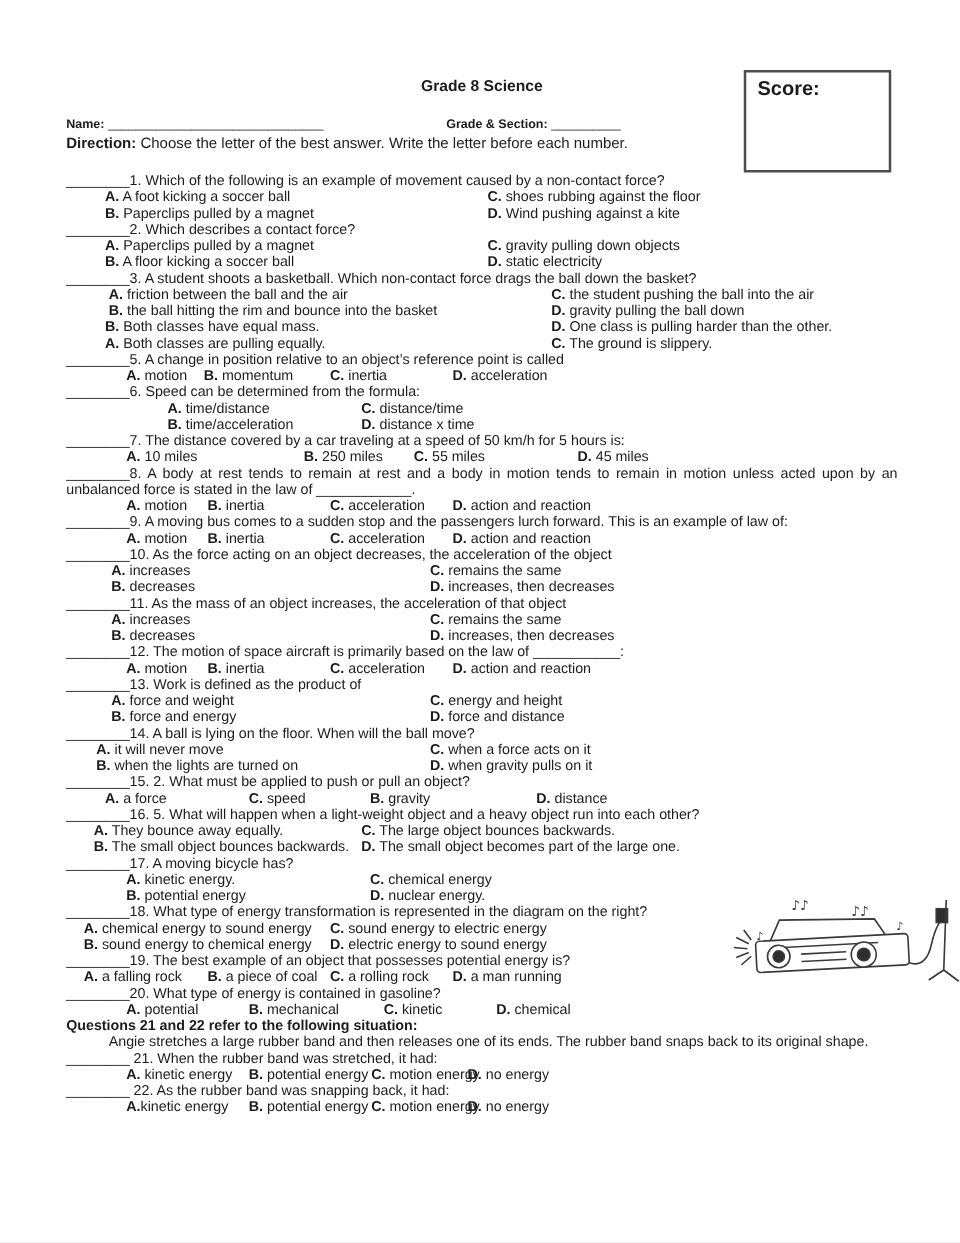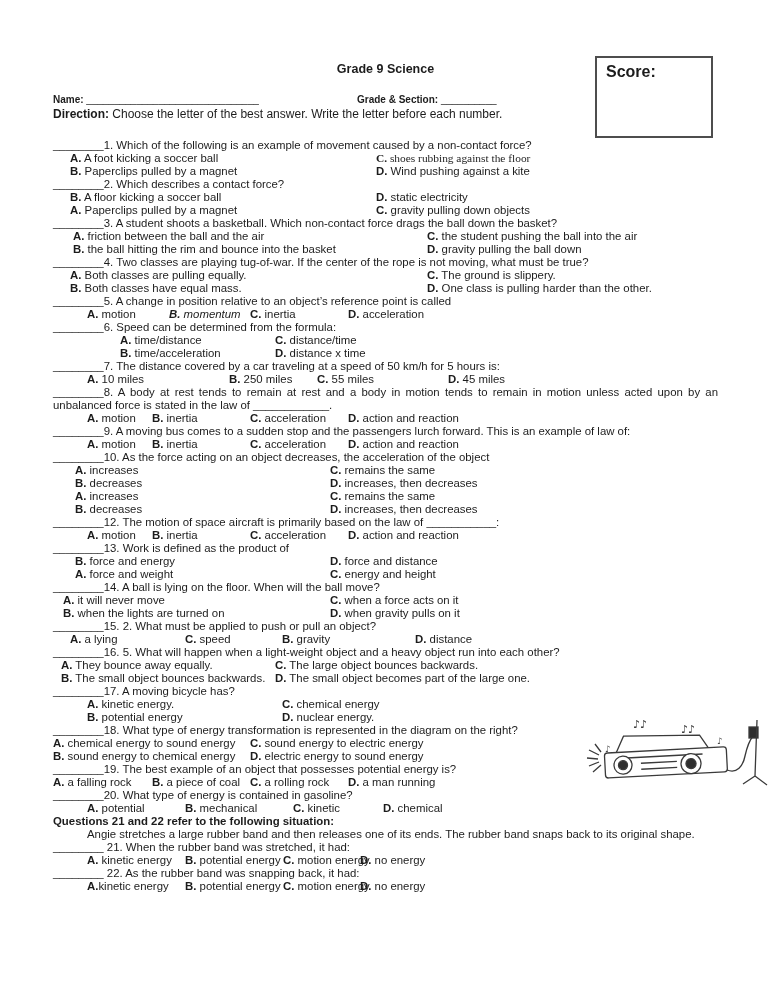--- a/index.html
+++ b/index.html
@@ -12,21 +12,21 @@
   .title-line{text-align:center;font-weight:bold;font-size:12.5px;line-height:14px;}
   .title-line sup{font-size:8px;vertical-align:super;}
   .meta-row{position:relative;font-size:10px;line-height:15px;margin-top:16px;white-space:nowrap;}
   .grade-group{position:absolute;left:304px;top:0;}
   .direction-row{font-size:12px;line-height:15px;white-space:nowrap;}
   b{font-weight:bold;}
   .questions{margin-top:17px;font-size:11.4px;line-height:13px;}
   .question{margin:0;}
   .stem{min-height:13px;}
   .justify{text-align:justify;}
-  .opt-row{position:relative;height:13px;}
+  .opt-row{position:relative;height:13px;margin-left:14px;}
   .opt{position:absolute;top:0;white-space:nowrap;}
   .opt-label{font-weight:bold;}
   .note{font-weight:bold;}
   .para{padding-left:34px;text-align:justify;}
   .score-box{
     position:absolute;left:595px;top:56px;width:105px;height:73px;
     border:2px solid #4d4d4d;padding:5px 0 0 9px;
     font-weight:bold;font-size:16px;
   }
   .illus{position:absolute;left:585px;top:714px;width:183px;height:85px;}
@@ -36,83 +36,82 @@
 <body>
 
 <div class="page">
 
   <div class="score-box">
     <span>Score:</span>
   </div>
 
   <div class="content">
 
-    <div class="title-line">Grade 9 Science</div>
+    <div class="title-line">Grade 8 Science</div>
 
     <div class="meta-row">
       <b>Name:</b><span> _______________________________</span>
       <span class="grade-group">
         <b>Grade &amp; Section:</b><span> __________</span>
       </span>
     </div>
 
     <div class="direction-row">
       <b>Direction:</b><span> Choose the letter of the best answer. Write the letter before each number.</span>
     </div>
 
     <div class="questions">
         <div class="question">
           <div class="stem"><span class="blank">________</span><span class="qnum">1.</span><span class="stem-text"> Which of the following is an example of movement caused by a non-contact force?</span></div>
           <div class="opt-row">
             <span class="opt" style="left: 17px;"><span class="opt-label">A.</span><span class="opt-text"> A foot kicking a soccer ball</span></span>
-            <span class="opt" style="left: 323px; font-family: Liberation Serif, serif;"><span class="opt-label">C.</span><span class="opt-text"> shoes rubbing against the floor</span></span>
+            <span class="opt" style="left: 323px;"><span class="opt-label">C.</span><span class="opt-text"> shoes rubbing against the floor</span></span>
           </div>
           <div class="opt-row">
             <span class="opt" style="left: 17px;"><span class="opt-label">B.</span><span class="opt-text"> Paperclips pulled by a magnet</span></span>
             <span class="opt" style="left: 323px;"><span class="opt-label">D.</span><span class="opt-text"> Wind pushing against a kite</span></span>
           </div>
         </div>
         <div class="question">
           <div class="stem"><span class="blank">________</span><span class="qnum">2.</span><span class="stem-text"> Which describes a contact force?</span></div>
           <div class="opt-row">
+            <span class="opt" style="left: 17px;"><span class="opt-label">A.</span><span class="opt-text"> Paperclips pulled by a magnet</span></span>
+            <span class="opt" style="left: 323px;"><span class="opt-label">C.</span><span class="opt-text"> gravity pulling down objects</span></span>
+          </div>
+          <div class="opt-row">
             <span class="opt" style="left: 17px;"><span class="opt-label">B.</span><span class="opt-text"> A floor kicking a soccer ball</span></span>
             <span class="opt" style="left: 323px;"><span class="opt-label">D.</span><span class="opt-text"> static electricity</span></span>
           </div>
-          <div class="opt-row">
-            <span class="opt" style="left: 17px;"><span class="opt-label">A.</span><span class="opt-text"> Paperclips pulled by a magnet</span></span>
-            <span class="opt" style="left: 323px;"><span class="opt-label">C.</span><span class="opt-text"> gravity pulling down objects</span></span>
-          </div>
         </div>
         <div class="question">
           <div class="stem"><span class="blank">________</span><span class="qnum">3.</span><span class="stem-text"> A student shoots a basketball. Which non-contact force drags the ball down the basket?</span></div>
           <div class="opt-row">
             <span class="opt" style="left: 20px;"><span class="opt-label">A.</span><span class="opt-text"> friction between the ball and the air</span></span>
             <span class="opt" style="left: 374px;"><span class="opt-label">C.</span><span class="opt-text"> the student pushing the ball into the air</span></span>
           </div>
           <div class="opt-row">
             <span class="opt" style="left: 20px;"><span class="opt-label">B.</span><span class="opt-text"> the ball hitting the rim and bounce into the basket</span></span>
             <span class="opt" style="left: 374px;"><span class="opt-label">D.</span><span class="opt-text"> gravity pulling the ball down</span></span>
           </div>
         </div>
         <div class="question">
-          <div class="stem"><span class="blank">________</span><span class="qnum">4.</span><span class="stem-text"> Two classes are playing tug-of-war. If the center of the rope is not moving, what must be true?</span></div>
+          <div class="opt-row">
+            <span class="opt" style="left: 17px;"><span class="opt-label">B.</span><span class="opt-text"> Both classes have equal mass.</span></span>
+            <span class="opt" style="left: 374px;"><span class="opt-label">D.</span><span class="opt-text"> One class is pulling harder than the other.</span></span>
+          </div>
           <div class="opt-row">
             <span class="opt" style="left: 17px;"><span class="opt-label">A.</span><span class="opt-text"> Both classes are pulling equally.</span></span>
             <span class="opt" style="left: 374px;"><span class="opt-label">C.</span><span class="opt-text"> The ground is slippery.</span></span>
           </div>
-          <div class="opt-row">
-            <span class="opt" style="left: 17px;"><span class="opt-label">B.</span><span class="opt-text"> Both classes have equal mass.</span></span>
-            <span class="opt" style="left: 374px;"><span class="opt-label">D.</span><span class="opt-text"> One class is pulling harder than the other.</span></span>
-          </div>
         </div>
         <div class="question">
           <div class="stem"><span class="blank">________</span><span class="qnum">5.</span><span class="stem-text"> A change in position relative to an object’s reference point is called</span></div>
           <div class="opt-row">
             <span class="opt" style="left: 34px;"><span class="opt-label">A.</span><span class="opt-text"> motion</span></span>
-            <span class="opt" style="left: 116px; font-style: italic;"><span class="opt-label">B.</span><span class="opt-text"> momentum</span></span>
+            <span class="opt" style="left: 96px;"><span class="opt-label">B.</span><span class="opt-text"> momentum</span></span>
             <span class="opt" style="left: 197px;"><span class="opt-label">C.</span><span class="opt-text"> inertia</span></span>
             <span class="opt" style="left: 295px;"><span class="opt-label">D.</span><span class="opt-text"> acceleration</span></span>
           </div>
         </div>
         <div class="question">
           <div class="stem"><span class="blank">________</span><span class="qnum">6.</span><span class="stem-text"> Speed can be determined from the formula:</span></div>
           <div class="opt-row">
             <span class="opt" style="left: 67px;"><span class="opt-label">A.</span><span class="opt-text"> time/distance</span></span>
             <span class="opt" style="left: 222px;"><span class="opt-label">C.</span><span class="opt-text"> distance/time</span></span>
           </div>
@@ -153,20 +152,21 @@
           <div class="opt-row">
             <span class="opt" style="left: 22px;"><span class="opt-label">A.</span><span class="opt-text"> increases</span></span>
             <span class="opt" style="left: 277px;"><span class="opt-label">C.</span><span class="opt-text"> remains the same</span></span>
           </div>
           <div class="opt-row">
             <span class="opt" style="left: 22px;"><span class="opt-label">B.</span><span class="opt-text"> decreases</span></span>
             <span class="opt" style="left: 277px;"><span class="opt-label">D.</span><span class="opt-text"> increases, then decreases</span></span>
           </div>
         </div>
         <div class="question">
+          <div class="stem"><span class="blank">________</span><span class="qnum">11.</span><span class="stem-text"> As the mass of an object increases, the acceleration of that object</span></div>
           <div class="opt-row">
             <span class="opt" style="left: 22px;"><span class="opt-label">A.</span><span class="opt-text"> increases</span></span>
             <span class="opt" style="left: 277px;"><span class="opt-label">C.</span><span class="opt-text"> remains the same</span></span>
           </div>
           <div class="opt-row">
             <span class="opt" style="left: 22px;"><span class="opt-label">B.</span><span class="opt-text"> decreases</span></span>
             <span class="opt" style="left: 277px;"><span class="opt-label">D.</span><span class="opt-text"> increases, then decreases</span></span>
           </div>
         </div>
         <div class="question">
@@ -174,43 +174,43 @@
           <div class="opt-row">
             <span class="opt" style="left: 34px;"><span class="opt-label">A.</span><span class="opt-text"> motion</span></span>
             <span class="opt" style="left: 99px;"><span class="opt-label">B.</span><span class="opt-text"> inertia</span></span>
             <span class="opt" style="left: 197px;"><span class="opt-label">C.</span><span class="opt-text"> acceleration</span></span>
             <span class="opt" style="left: 295px;"><span class="opt-label">D.</span><span class="opt-text"> action and reaction</span></span>
           </div>
         </div>
         <div class="question">
           <div class="stem"><span class="blank">________</span><span class="qnum">13.</span><span class="stem-text"> Work is defined as the product of</span></div>
           <div class="opt-row">
+            <span class="opt" style="left: 22px;"><span class="opt-label">A.</span><span class="opt-text"> force and weight</span></span>
+            <span class="opt" style="left: 277px;"><span class="opt-label">C.</span><span class="opt-text"> energy and height</span></span>
+          </div>
+          <div class="opt-row">
             <span class="opt" style="left: 22px;"><span class="opt-label">B.</span><span class="opt-text"> force and energy</span></span>
             <span class="opt" style="left: 277px;"><span class="opt-label">D.</span><span class="opt-text"> force and distance</span></span>
           </div>
-          <div class="opt-row">
-            <span class="opt" style="left: 22px;"><span class="opt-label">A.</span><span class="opt-text"> force and weight</span></span>
-            <span class="opt" style="left: 277px;"><span class="opt-label">C.</span><span class="opt-text"> energy and height</span></span>
-          </div>
         </div>
         <div class="question">
           <div class="stem"><span class="blank">________</span><span class="qnum">14.</span><span class="stem-text"> A ball is lying on the floor. When will the ball move?</span></div>
           <div class="opt-row">
             <span class="opt" style="left: 10px; text-align: right;"><span class="opt-label">A.</span><span class="opt-text"> it will never move</span></span>
             <span class="opt" style="left: 277px;"><span class="opt-label">C.</span><span class="opt-text"> when a force acts on it</span></span>
           </div>
           <div class="opt-row">
             <span class="opt" style="left: 10px;"><span class="opt-label">B.</span><span class="opt-text"> when the lights are turned on</span></span>
             <span class="opt" style="left: 277px;"><span class="opt-label">D.</span><span class="opt-text"> when gravity pulls on it</span></span>
           </div>
         </div>
         <div class="question">
           <div class="stem"><span class="blank">________</span><span class="qnum">15.</span><span class="stem-text"> 2. What must be applied to push or pull an object?</span></div>
           <div class="opt-row">
-            <span class="opt" style="left: 17px;"><span class="opt-label">A.</span><span class="opt-text"> a lying</span></span>
+            <span class="opt" style="left: 17px;"><span class="opt-label">A.</span><span class="opt-text"> a force</span></span>
             <span class="opt" style="left: 132px;"><span class="opt-label">C.</span><span class="opt-text"> speed</span></span>
             <span class="opt" style="left: 229px;"><span class="opt-label">B.</span><span class="opt-text"> gravity</span></span>
             <span class="opt" style="left: 362px;"><span class="opt-label">D.</span><span class="opt-text"> distance</span></span>
           </div>
         </div>
         <div class="question">
           <div class="stem"><span class="blank">________</span><span class="qnum">16.</span><span class="stem-text"> 5. What will happen when a light-weight object and a heavy object run into each other?</span></div>
           <div class="opt-row">
             <span class="opt" style="left: 8px;"><span class="opt-label">A.</span><span class="opt-text"> They bounce away equally.</span></span>
             <span class="opt" style="left: 222px;"><span class="opt-label">C.</span><span class="opt-text"> The large object bounces backwards.</span></span>

